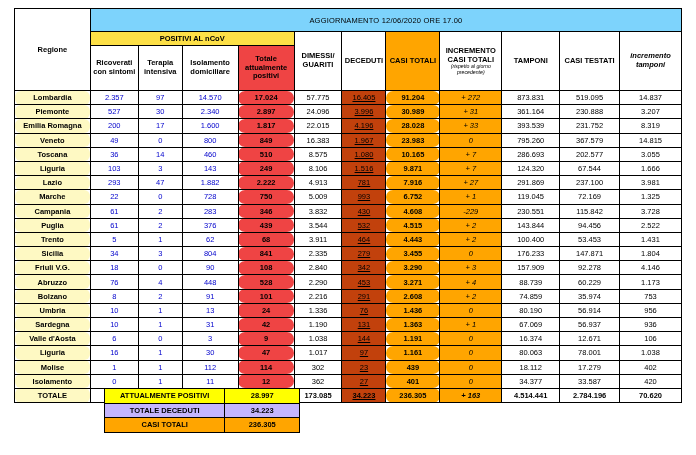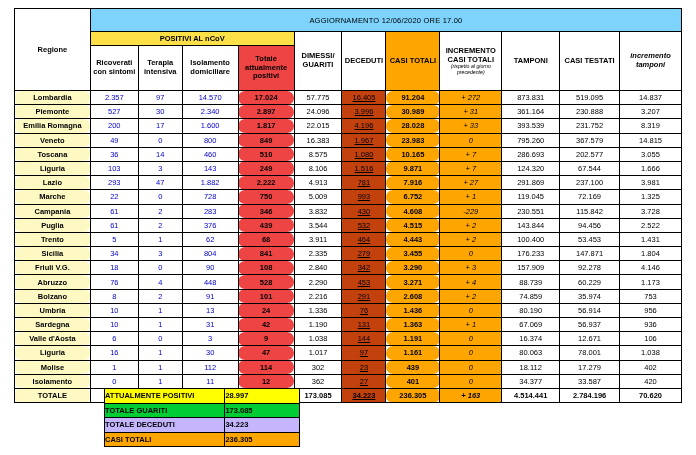--- a/index.html
+++ b/index.html
@@ -16,21 +16,21 @@
   .rowname{font-weight:bold;font-size:7.5px;text-align:center;background:#fef9c3;height:13.2px;border-radius:6px;}
   .cell{height:13.2px;}
   .yellow{background:#ef4444;}
   .orange{background:#ffa500;}
   .red{background:#c2410c;text-decoration:underline;}
   .blue{color:#0000cc;}
   .bold{font-weight:bold;border-radius:7px;}
   .italic{font-style:italic;}
   .totrow td{font-weight:bold;}
   #legend{position:absolute;left:104px;top:388px;width:196px;}
-  #legend td{border:1px solid #000;font-size:7.5px;font-weight:bold;height:13.5px;padding:0;}
+  #legend td{border:1px solid #000;font-size:7.5px;font-weight:bold;text-align:center;height:13.5px;padding:0;}
   .lg-label{width:120px;}
   .lg-val{width:74px;}
   .c-yellow{background:#ffff00;}
   .c-green{background:#00cc33;}
   .c-red{background:#c4b5fd;}
   .c-orange{background:#ffa500;}
 </style>
 </head>
 <body>
 
@@ -388,24 +388,20 @@
       </tbody>
   </table>
 
   <table id="legend">
     <tbody id="legend-body">
         <tr>
           <td class="lg-label c-yellow">ATTUALMENTE POSITIVI</td>
           <td class="lg-val c-yellow">28.997</td>
         </tr>
         <tr>
-          <td class="lg-label c-green">TOTALE GUARITI</td>
-          <td class="lg-val c-green">173.085</td>
-        </tr>
-        <tr>
           <td class="lg-label c-red">TOTALE DECEDUTI</td>
           <td class="lg-val c-red">34.223</td>
         </tr>
         <tr>
           <td class="lg-label c-orange">CASI TOTALI</td>
           <td class="lg-val c-orange">236.305</td>
         </tr>
       </tbody>
   </table>
 

